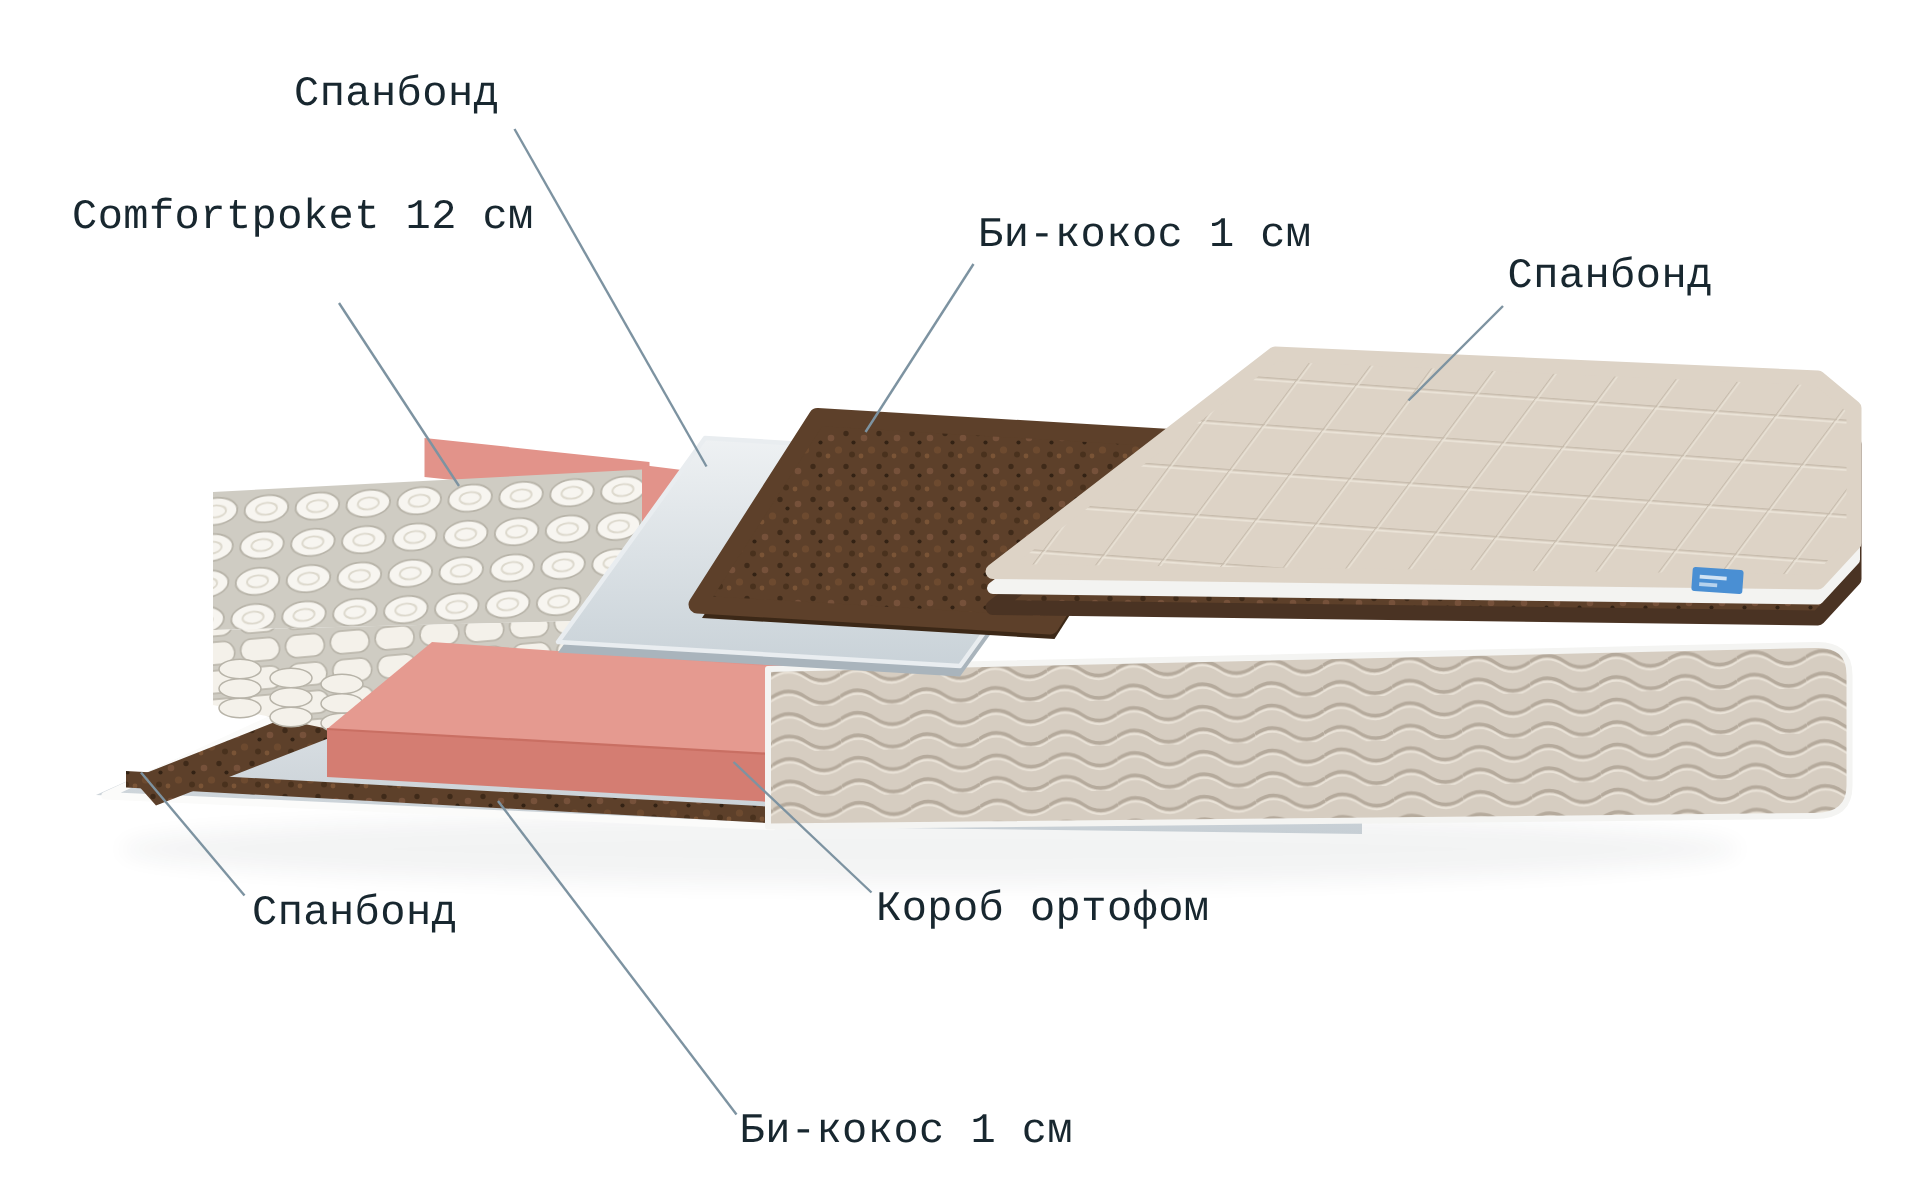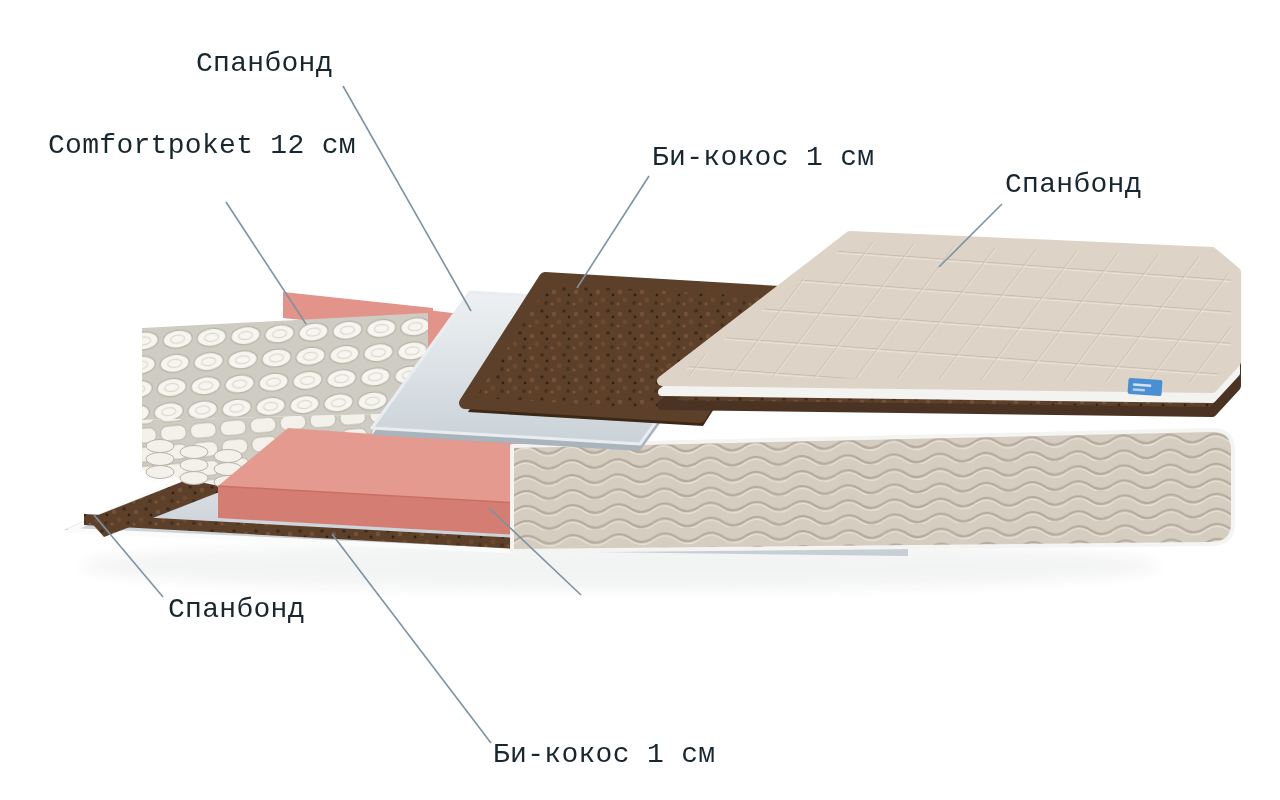--- a/index.html
+++ b/index.html
@@ -123,16 +123,17 @@
   <div class="label" style="left:48px;top:128px">
     <div>Comfortpoket 12 см</div>
   </div>
 
   <div class="label" style="left:652px;top:140px">Би-кокос 1 см</div>
 
   <div class="label" style="left:1005px;top:167px">Спанбонд</div>
 
   <div class="label" style="left:168px;top:592px">Спанбонд</div>
 
+  <div class="label" style="left:584px;top:589px">Короб ортофом</div>
 
   <div class="label" style="left:493px;top:737px">Би-кокос 1 см</div>
 
 </div>
 
 </body></html>

